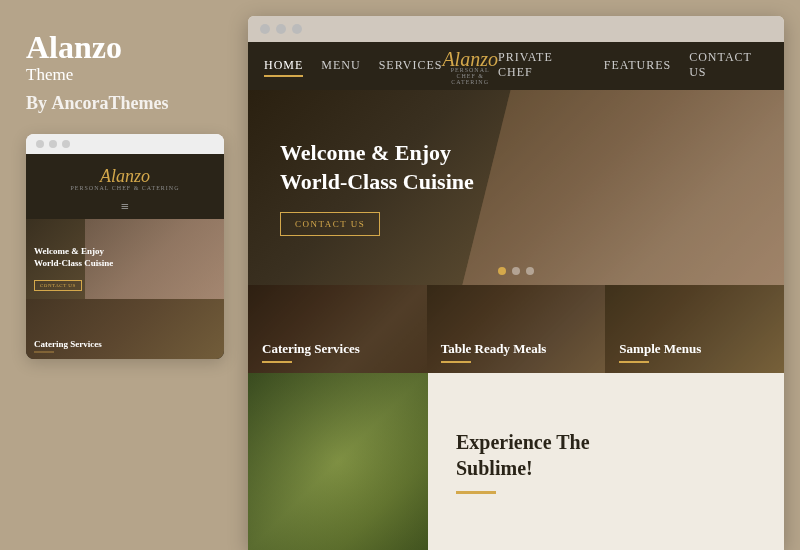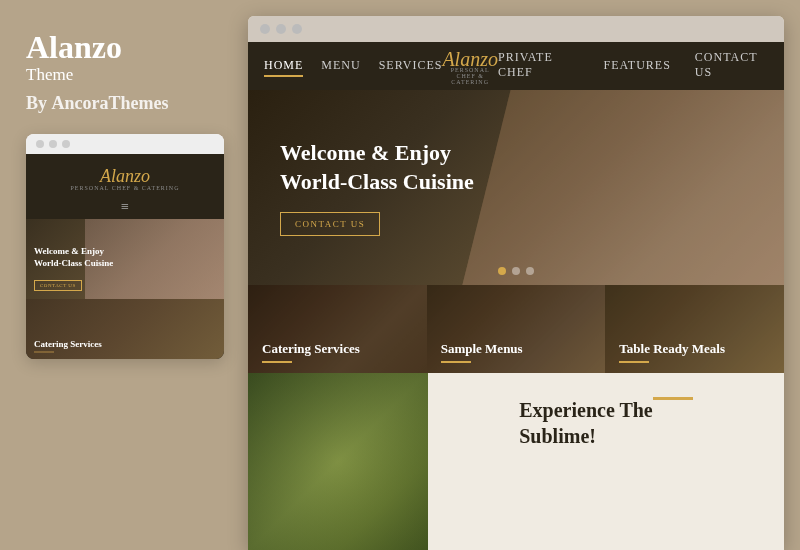--- a/index.html
+++ b/index.html
@@ -233,21 +233,21 @@
     .nav-logo-sub {
       display: block;
       font-size: 6px;
       color: #888;
       letter-spacing: 1px;
       text-transform: uppercase;
       margin-top: -4px;
     }
     .nav-links-right {
       display: flex;
-      gap: 24px;
+      gap: 18px;
       align-items: center;
     }
 
     
     .site-hero {
       position: relative;
       height: 195px;
       overflow: hidden;
       flex-shrink: 0;
       display: flex;
@@ -376,21 +376,21 @@
     }
     .bottom-img-overlay {
       position: absolute;
       inset: 0;
       background: radial-gradient(ellipse at center, rgba(100,120,50,0.3) 0%, rgba(40,60,20,0.5) 100%);
     }
     .bottom-text {
       flex: 1;
       padding: 24px 28px;
       display: flex;
-      flex-direction: row;
+      flex-direction: column;
       justify-content: center;
     }
     .bottom-heading {
       font-size: 20px;
       font-weight: bold;
       color: #2a2418;
       line-height: 1.3;
       margin-bottom: 10px;
     }
     .bottom-underline {
@@ -488,29 +488,29 @@
         <div class="service-card-overlay"></div>
         <div class="service-card-content">
           <div class="service-label">Catering Services</div>
           <div class="service-underline"></div>
         </div>
       </div>
       <div class="service-card">
         <div class="service-card-bg"></div>
         <div class="service-card-overlay"></div>
         <div class="service-card-content">
-          <div class="service-label">Sample Menus</div>
+          <div class="service-label">Table Ready Meals</div>
           <div class="service-underline"></div>
         </div>
       </div>
       <div class="service-card">
         <div class="service-card-bg"></div>
         <div class="service-card-overlay"></div>
         <div class="service-card-content">
-          <div class="service-label">Table Ready Meals</div>
+          <div class="service-label">Sample Menus</div>
           <div class="service-underline"></div>
         </div>
       </div>
     </div>
 
     <div class="bottom-section">
       <div class="bottom-img">
         <div class="bottom-img-overlay"></div>
       </div>
       <div class="bottom-text">

